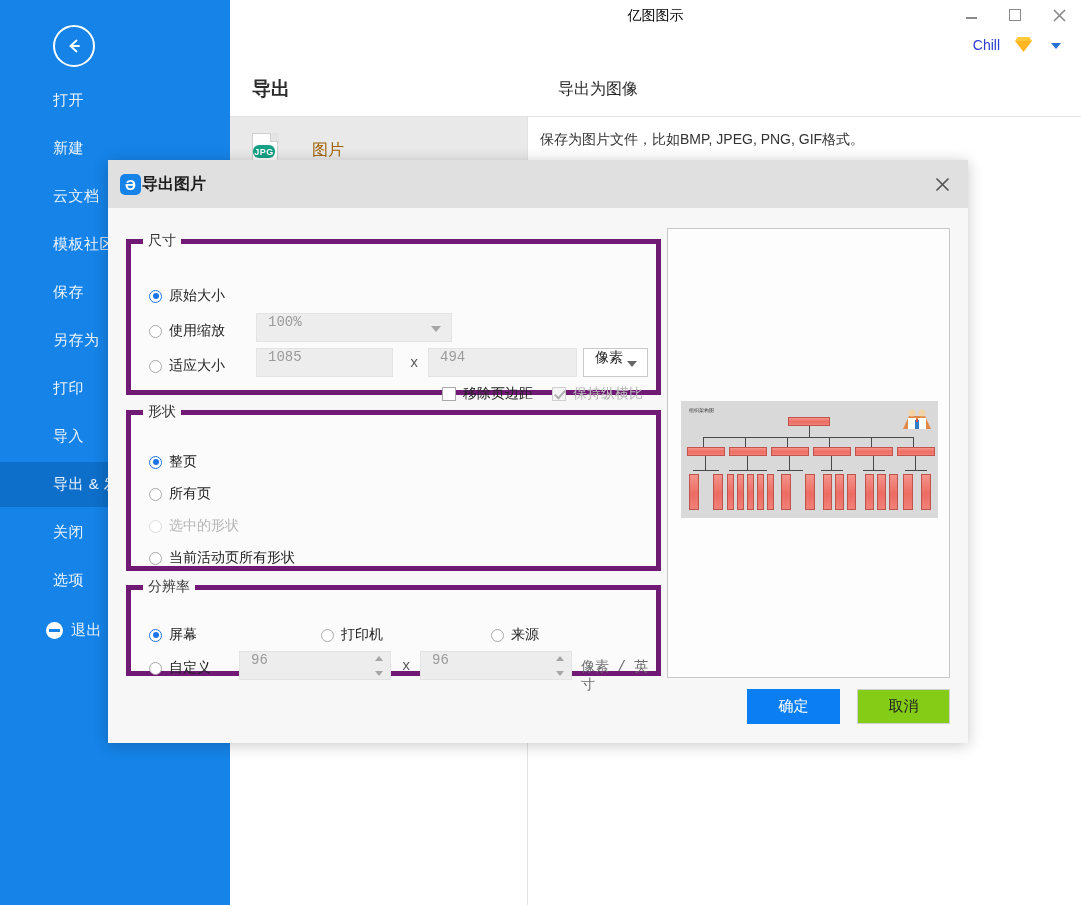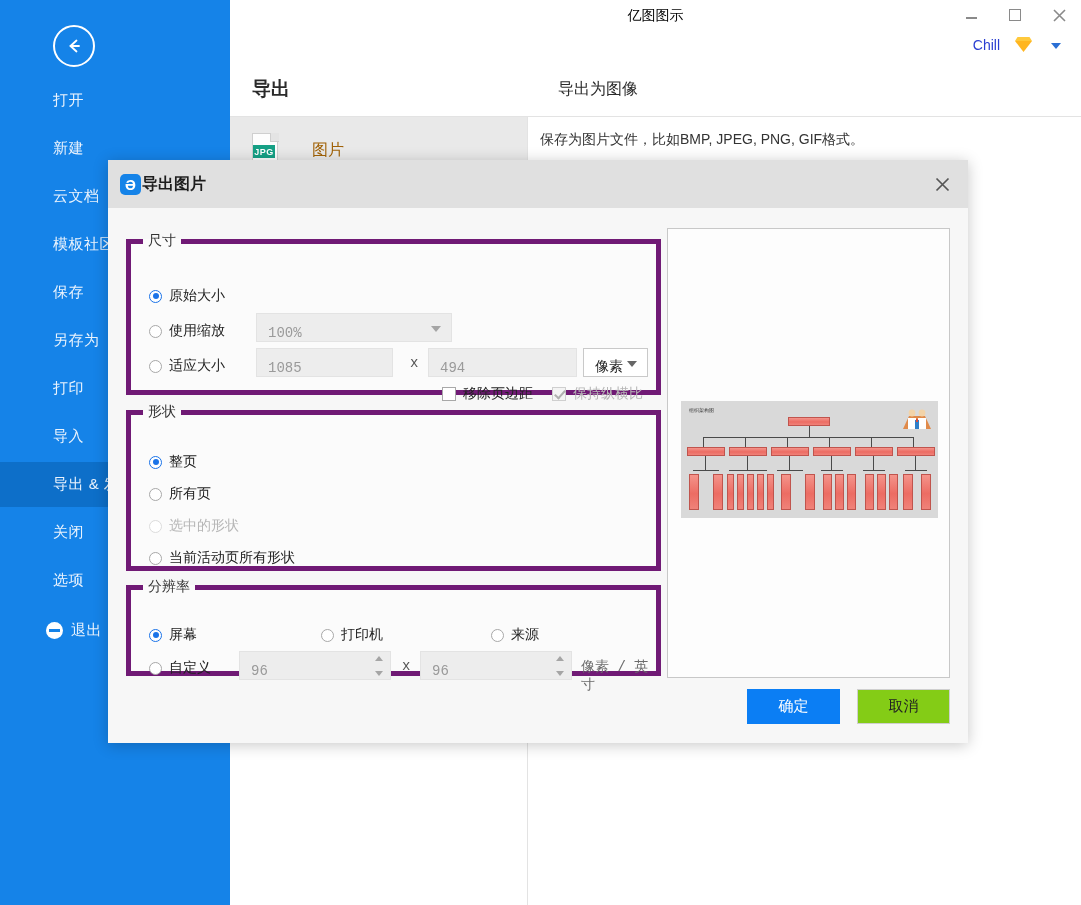--- a/index.html
+++ b/index.html
@@ -103,21 +103,21 @@
     position: absolute; left: 0; top: 0; width: 26px; height: 33px;
     background: #fdfdfd; border: 1px solid #cfcfcf;
   }
   .jpg-fold {
     position: absolute; right: 1px; top: 0; width: 9px; height: 9px;
     background: #e4e4e4; border-left: 1px solid #cfcfcf; border-bottom: 1px solid #cfcfcf;
   }
   .jpg-badge {
     position: absolute; left: 1px; top: 12px; width: 22px; height: 13px;
     background: #16a085; color: #fff; font-size: 9px; font-weight: bold;
-    display: flex; align-items: center; justify-content: center; letter-spacing: .5px;
+    display: flex; align-items: center; justify-content: center; letter-spacing: .5px; border-radius: 6px;
   }
   .export-label { margin-left: 32px; font-size: 16px; color: #a16207; }
   .desc-text {
     position: absolute; left: 540px; top: 131px; font-size: 14px; color: #333;
   }
 
   
   .dialog {
     position: absolute; left: 108px; top: 160px; width: 860px; height: 583px;
     background: #f7f7f7;
@@ -174,21 +174,21 @@
   .checkbox.checked::after {
     content: ''; position: absolute; left: 4px; top: 0px;
     width: 4px; height: 9px; border: solid #b0b0b0;
     border-width: 0 2px 2px 0; transform: rotate(42deg);
   }
   .checkbox-label { margin-left: 7px; font-size: 14px; color: #222; }
   .checkbox-label.dim { color: #b6b6b6; }
 
   .field {
     position: absolute; background: #ededed; border: 1px solid #e3e3e3;
-    color: #9a9a9a; font-size: 14px; display: flex; align-items: flex-end;
+    color: #9a9a9a; font-size: 14px; display: flex; align-items: flex-start;
     padding-left: 11px;
   }
   .field.enabled { background: #fff; border-color: #c9c9c9; color: #222; }
   .caret-dn {
     position: absolute; right: 10px; top: 50%; margin-top: -2px;
     width: 0; height: 0; border-left: 5px solid transparent;
     border-right: 5px solid transparent; border-top: 6px solid #a5a5a5;
   }
   .field.enabled .caret-dn { border-top-color: #666; }
   .spin {

